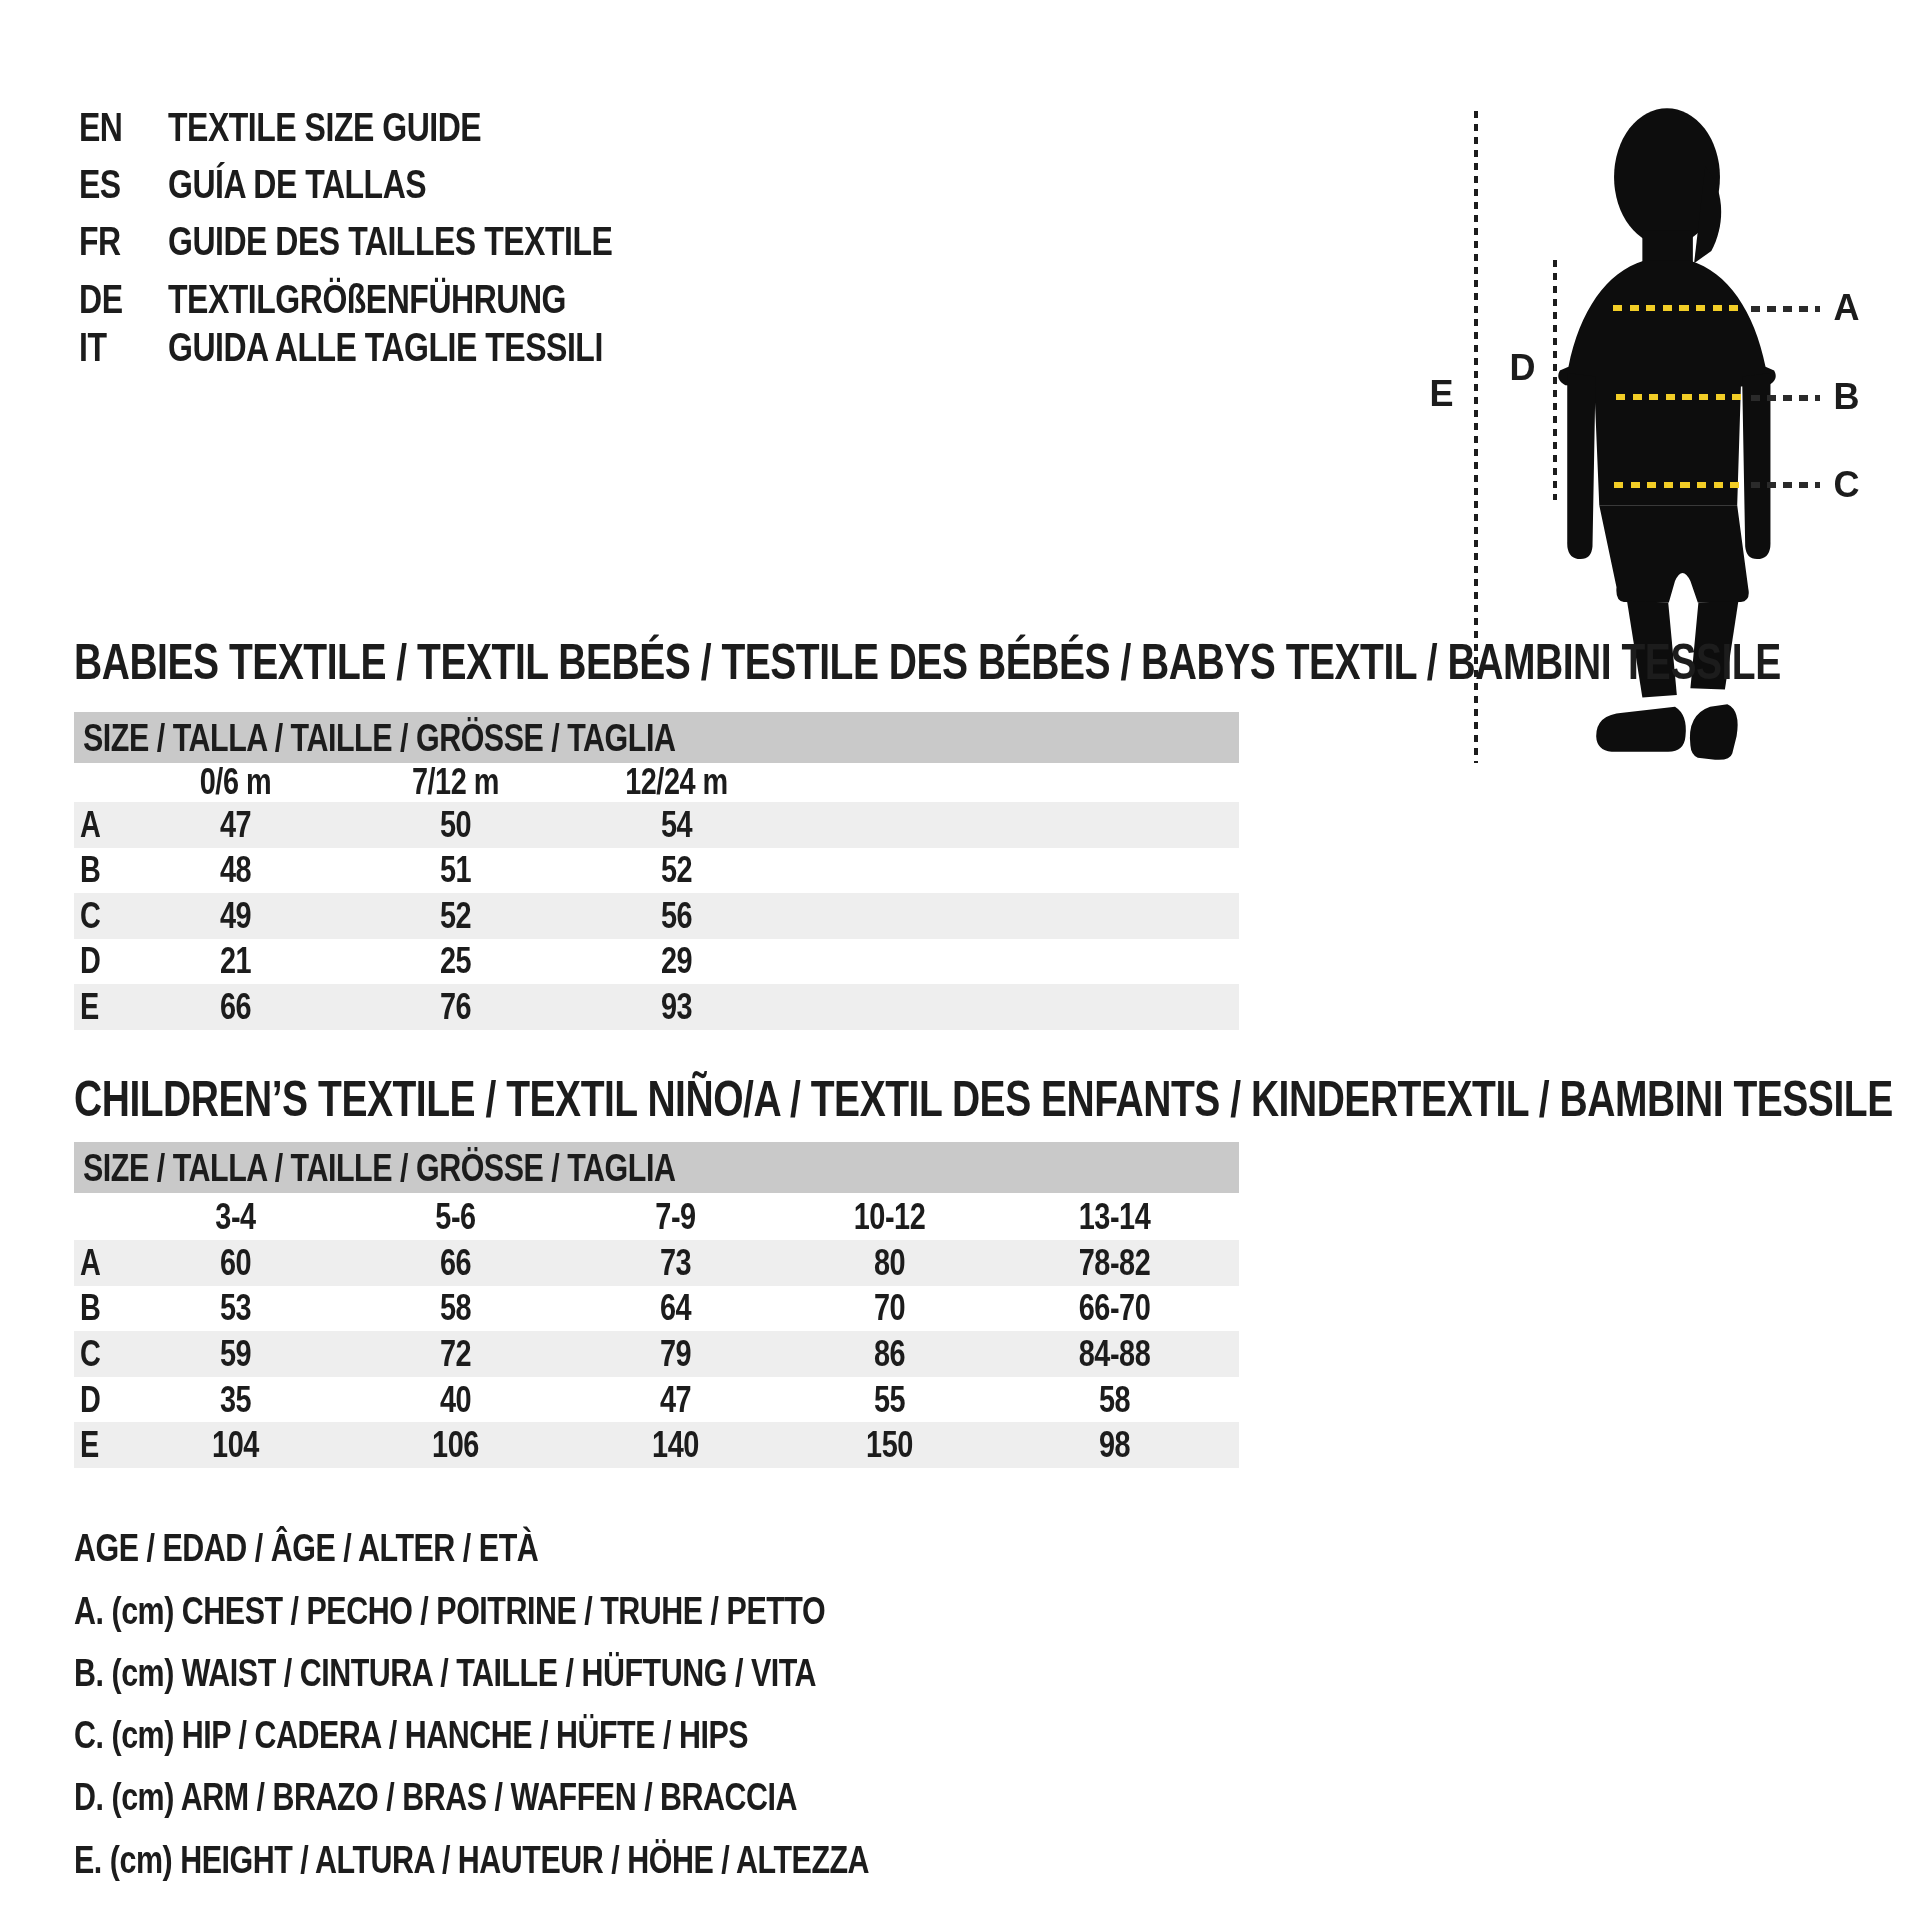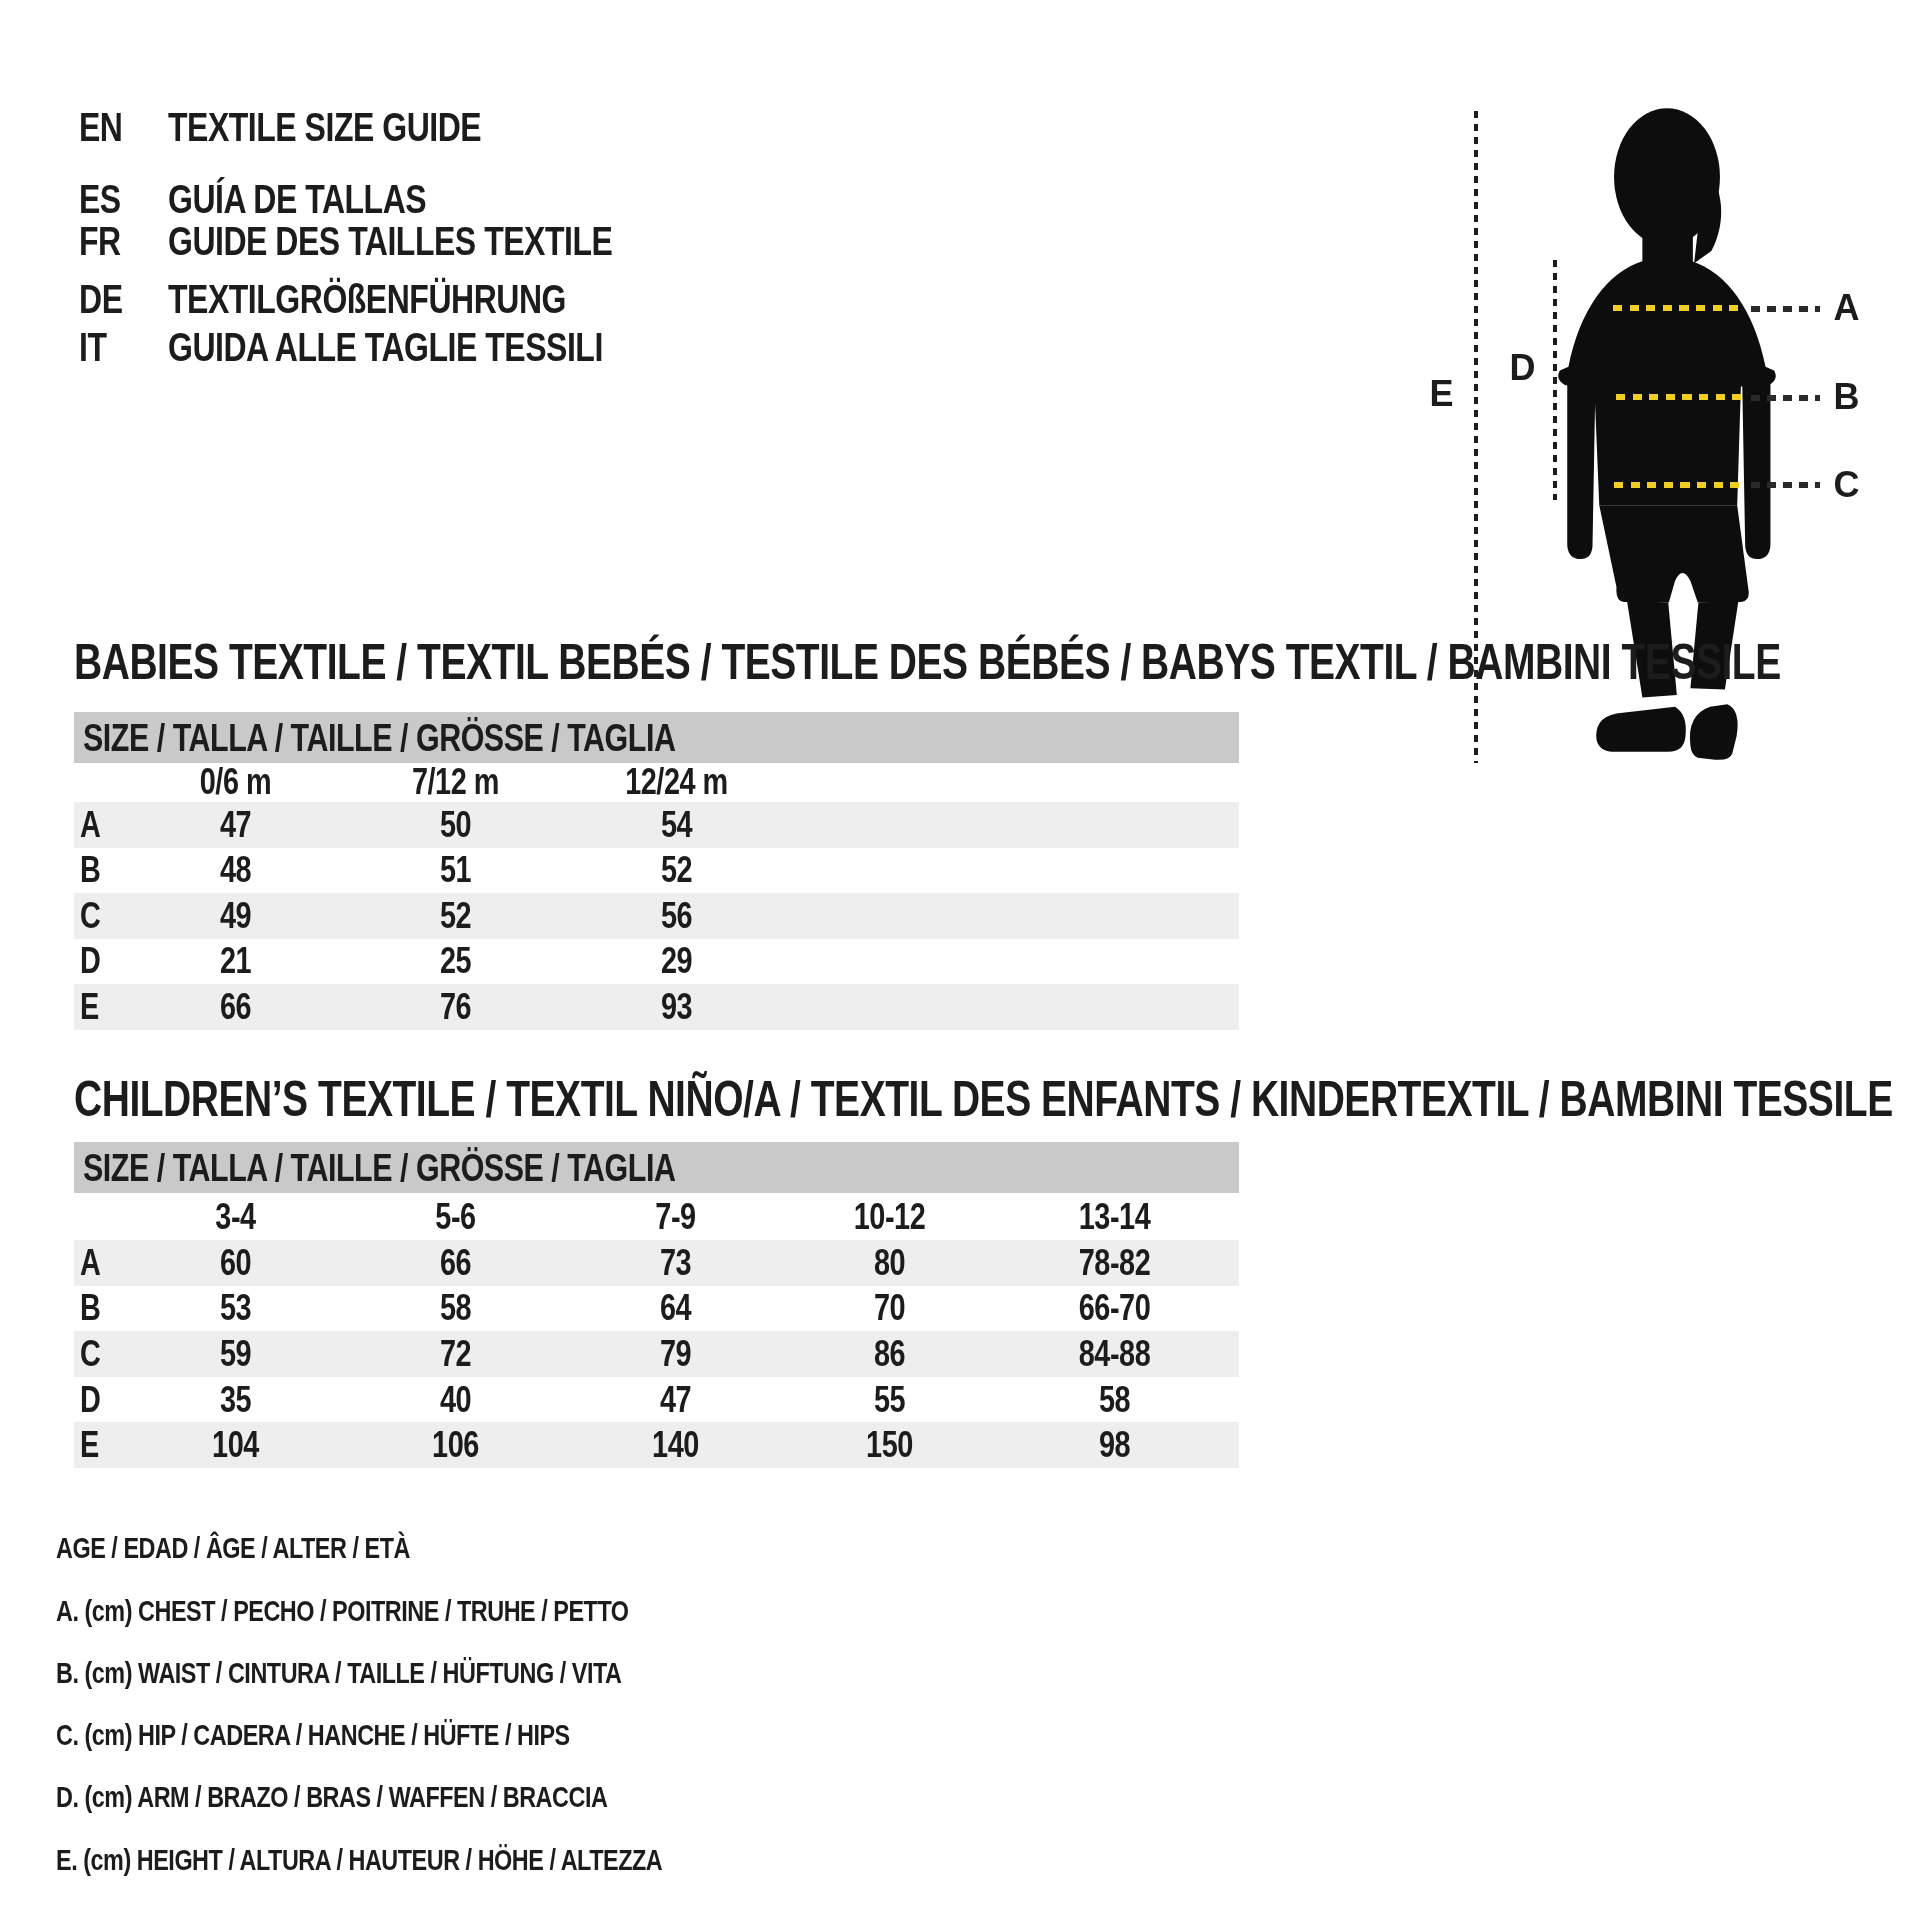--- a/index.html
+++ b/index.html
@@ -31,21 +31,21 @@
   .trow{position:absolute; left:74px; width:1165px; height:46px; line-height:46px; font-size:37px;}
   .trow.stripe{background:#eeeeee;}
   .rletter{position:absolute; left:6.2px; display:inline-block; transform:scaleX(0.78); transform-origin:0 50%;}
   .cell{position:absolute; width:197px; text-align:center;}
   
   .bc0{left:63px;} .bc1{left:283px;} .bc2{left:504px;}
   
   .cc0{left:63px;} .cc1{left:283px;} .cc2{left:503px;} .cc3{left:717px;} .cc4{left:942px;}
 
   
-  .legend-row{position:absolute; left:56px; height:41px; line-height:41px; font-size:30px;}
+  .legend-row{position:absolute; left:74px; height:41px; line-height:41px; font-size:39px;}
 
   
   .vline{position:absolute; width:4.3px;
          background:repeating-linear-gradient(180deg,#1c1c1c 0 6.8px,transparent 6.8px 13px);}
   .mline-y{position:absolute; height:6.2px;
          background:repeating-linear-gradient(90deg,#f2cd26 0 9.2px,transparent 9.2px 16.6px);}
   .mline-d{position:absolute; height:5.5px;
          background:repeating-linear-gradient(90deg,#2a2a2a 0 8.6px,transparent 8.6px 16px);}
   .diag-label{position:absolute; width:55px; height:42px; line-height:42px; font-size:36px; text-align:center;}
   #silhouette{position:absolute; left:1550px; top:108px;}
@@ -53,21 +53,21 @@
 </head>
 <body>
 
 <div id="canvas">
 
   <div>
     <div class="lang-row" style="top:100px">
       <span class="lang-code cx">EN</span>
       <span class="lang-label cx">TEXTILE SIZE GUIDE</span>
     </div>
-    <div class="lang-row" style="top:172px">
+    <div class="lang-row" style="top:157px">
       <span class="lang-code cx">ES</span>
       <span class="lang-label cx">GUÍA DE TALLAS</span>
     </div>
     <div class="lang-row" style="top:214px">
       <span class="lang-code cx">FR</span>
       <span class="lang-label cx">GUIDE DES TAILLES TEXTILE</span>
     </div>
     <div class="lang-row" style="top:272px">
       <span class="lang-code cx">DE</span>
       <span class="lang-label cx">TEXTILGRÖßENFÜHRUNG</span>

